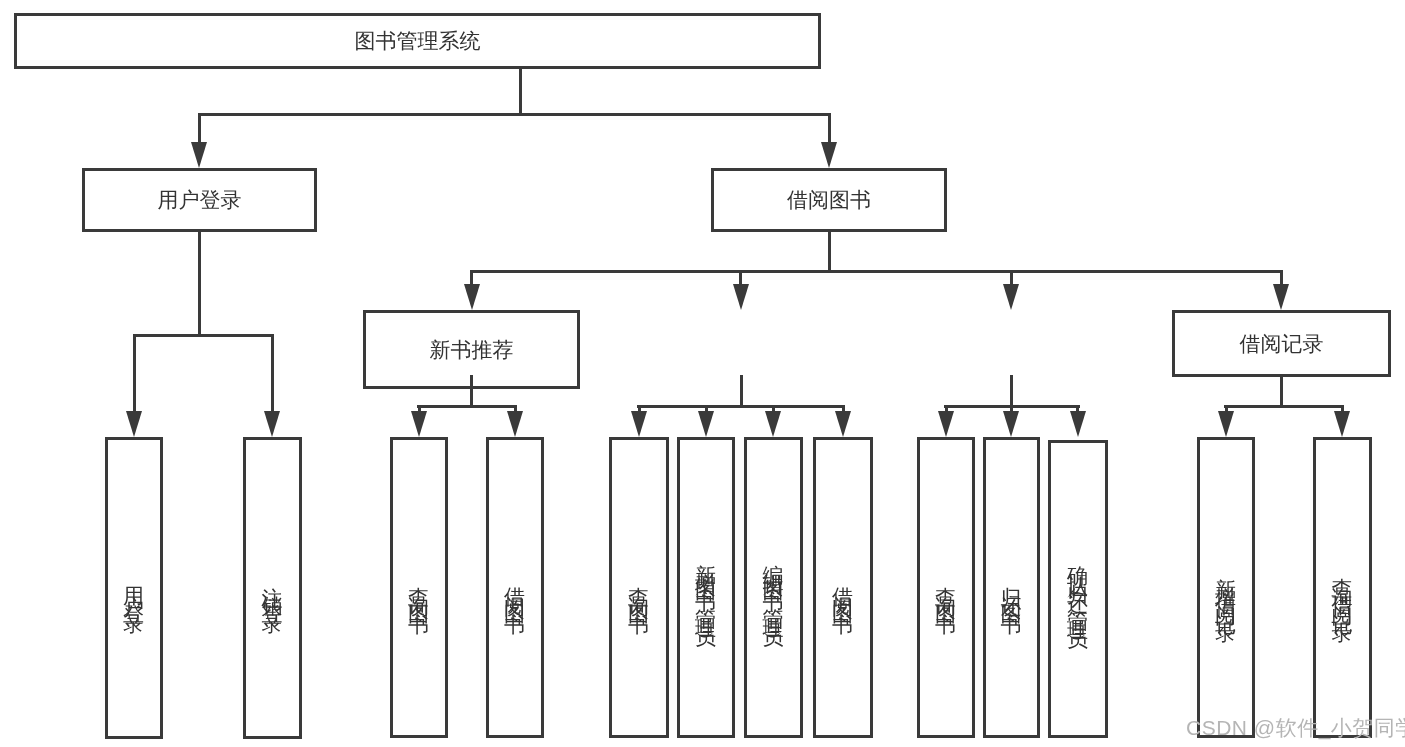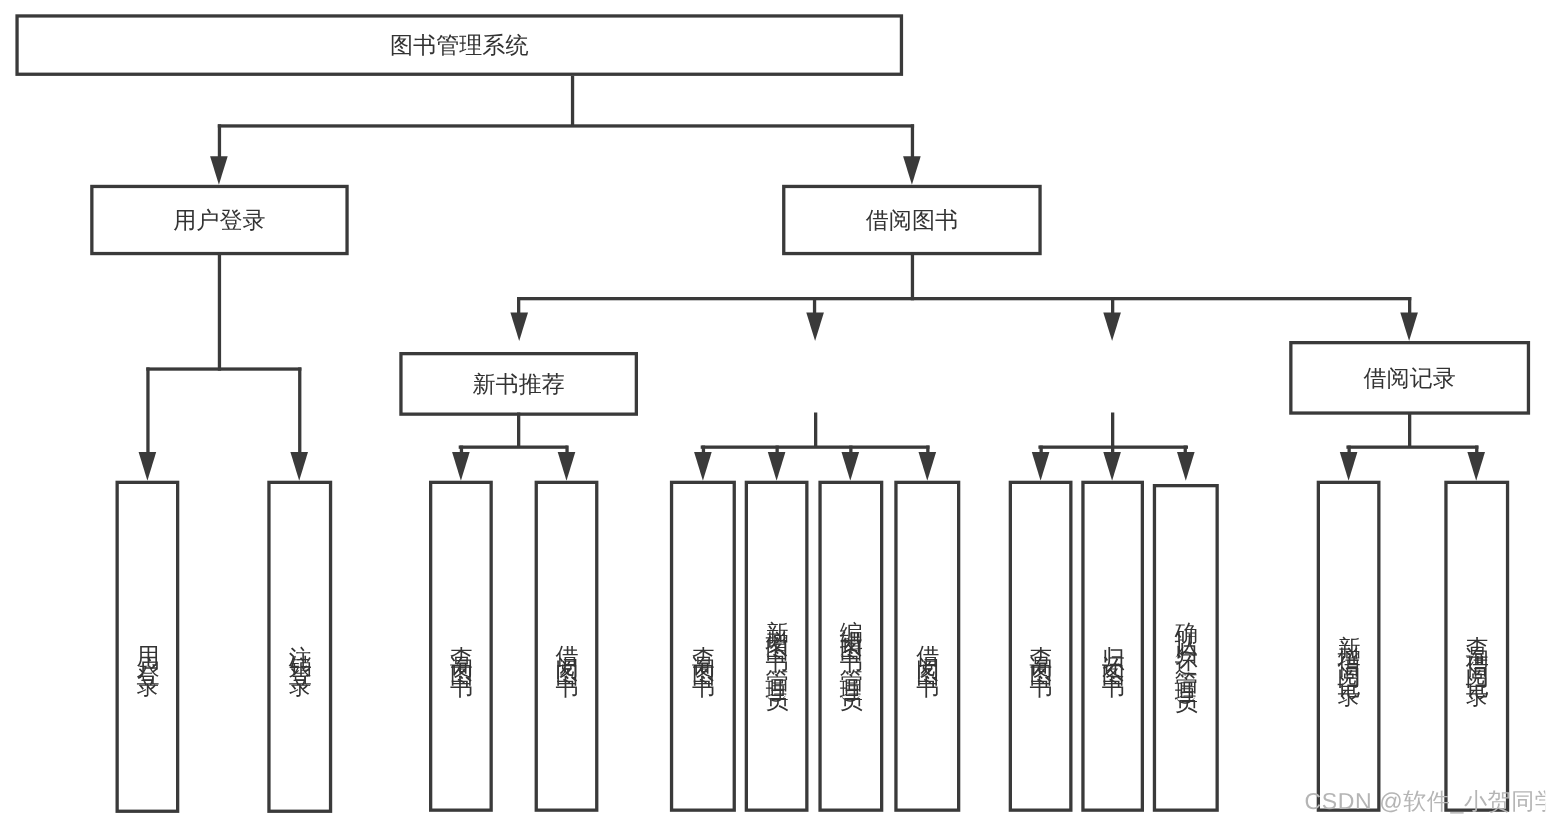--- a/index.html
+++ b/index.html
@@ -78,21 +78,21 @@
   <div class="lh" style="left:470px;top:270px;width:813px;height:3px;"></div>
   <div class="lv" style="left:470px;top:270px;width:3px;height:16px;"></div>
   <div class="arr" style="left:464px;top:284px;"></div>
   <div class="lv" style="left:739px;top:270px;width:3px;height:16px;"></div>
   <div class="arr" style="left:733px;top:284px;"></div>
   <div class="lv" style="left:1010px;top:270px;width:3px;height:16px;"></div>
   <div class="arr" style="left:1003px;top:284px;"></div>
   <div class="lv" style="left:1280px;top:270px;width:3px;height:16px;"></div>
   <div class="arr" style="left:1273px;top:284px;"></div>
 
-  <div class="node" style="left:363px;top:320px;width:217px;height:58px;">新书推荐</div>
+  <div class="node" style="left:363px;top:310px;width:217px;height:79px;">新书推荐</div>
   <div class="node" style="left:1172px;top:310px;width:219px;height:67px;">借阅记录</div>
 
   <div class="lv" style="left:470px;top:375px;width:3px;height:32px;"></div>
   <div class="lh" style="left:417px;top:405px;width:99px;height:3px;"></div>
   <div class="lv" style="left:418px;top:405px;width:3px;height:8px;"></div>
   <div class="arr" style="left:411px;top:411px;"></div>
   <div class="lv" style="left:514px;top:405px;width:3px;height:8px;"></div>
   <div class="arr" style="left:507px;top:411px;"></div>
 
   <div class="lv" style="left:740px;top:375px;width:3px;height:32px;"></div>

